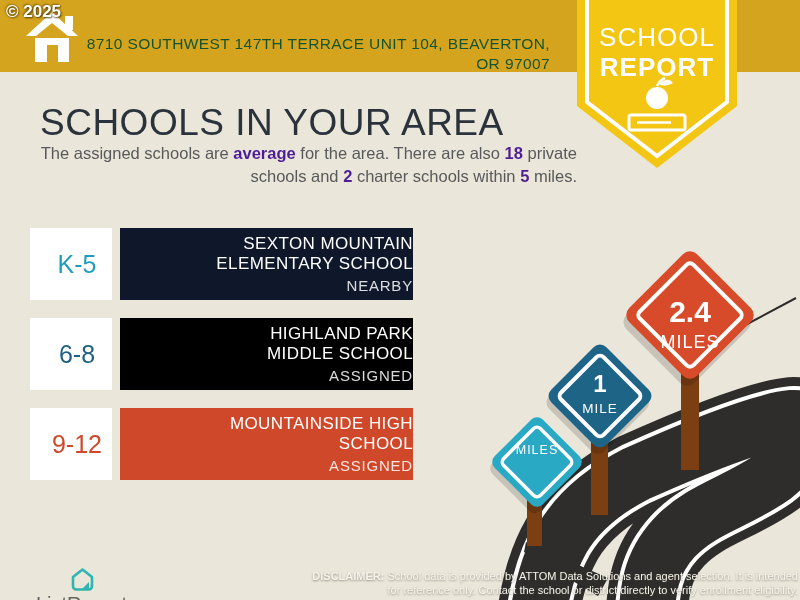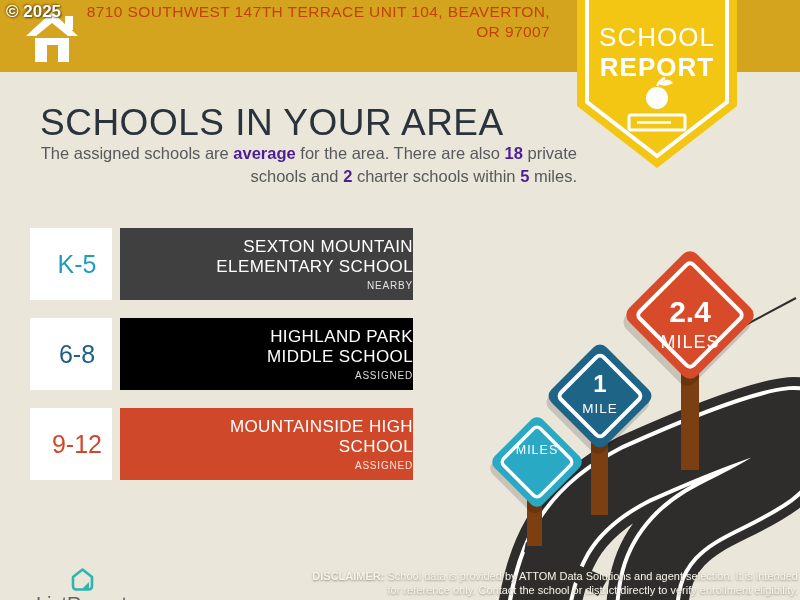--- a/index.html
+++ b/index.html
@@ -3,41 +3,41 @@
 <meta charset="utf-8">
 <style>
   html,body{margin:0;padding:0;}
   .canvas{position:relative;width:800px;height:600px;background:#eae6da;overflow:hidden;
           font-family:"Liberation Sans",sans-serif;text-align:right;}
   
   .topbar{position:absolute;top:0;left:0;width:800px;height:72px;background:#d5a41e;z-index:1;}
   .copyright{position:absolute;top:2px;left:6px;z-index:6;color:#fff;font-weight:700;font-size:17px;
              text-shadow:1px 1px 2px rgba(60,45,0,.85),-1px -1px 2px rgba(60,45,0,.5);}
   .house{position:absolute;top:12px;left:26px;z-index:3;}
-  .address{position:absolute;top:2px;left:80px;width:470px;z-index:3;color:#c2410c;font-size:15.5px;
+  .address{position:absolute;top:34px;left:80px;width:470px;z-index:3;color:#14532d;font-size:15.5px;
            line-height:1.3;letter-spacing:.4px;}
   
   .badge{position:absolute;top:0;left:577px;width:160px;height:172px;z-index:4;}
   .badge text{fill:#fff;text-anchor:middle;font-family:"Liberation Sans",sans-serif;}
   
   .title{position:absolute;top:94px;left:32px;z-index:2;font-size:37px;font-weight:400;
          color:#2a333c;letter-spacing:.5px;margin:8px;}
   .subtitle{position:absolute;top:142px;left:32px;width:545px;z-index:2;font-size:16.5px;
             color:#58595b;line-height:1.42;}
   .hl{color:#4c1d95;font-weight:700;}
   
   .school-row{position:absolute;left:30px;display:flex;z-index:2;}
   .r1{top:228px}.r2{top:318px}.r3{top:408px}
   .grade{width:70px;height:72px;background:#fff;display:flex;align-items:center;justify-content:center;
          font-size:25px;font-weight:500;padding-left:12px;}
   .info{width:293px;height:72px;margin-left:8px;color:#fff;display:flex;flex-direction:column;
         justify-content:center;padding-left:15px;box-sizing:border-box;}
   .name{font-size:17px;line-height:1.2;letter-spacing:.4px;}
-  .status{font-size:10px;letter-spacing:.8px;opacity:.85;margin-top:3px;}
-  .c-cyan{color:#1f9dbc}.bg-cyan{background:#404040}
+  .status{font-size:15px;letter-spacing:.8px;opacity:.85;margin-top:3px;}
+  .c-cyan{color:#1f9dbc}.bg-cyan{background:#0f172a}
   .c-blue{color:#1e5f82}.bg-blue{background:#000000}
   .c-orange{color:#cf4829}.bg-orange{background:#cf4829}
   
   .illus{position:absolute;top:230px;left:440px;z-index:1;}
   .illus text{fill:#fff;text-anchor:middle;font-family:"Liberation Sans",sans-serif;}
   
   .brand{position:absolute;left:28px;top:566px;z-index:3;display:flex;align-items:center;flex-direction:column;}
   .brand-name{font-size:20px;color:#636363;margin-left:8px;}
   .disclaimer{position:absolute;left:233px;top:569px;width:565px;z-index:3;font-size:11px;
               color:#f6f3ea;line-height:1.3;text-shadow:0 1px 2px rgba(80,75,60,.55);}

